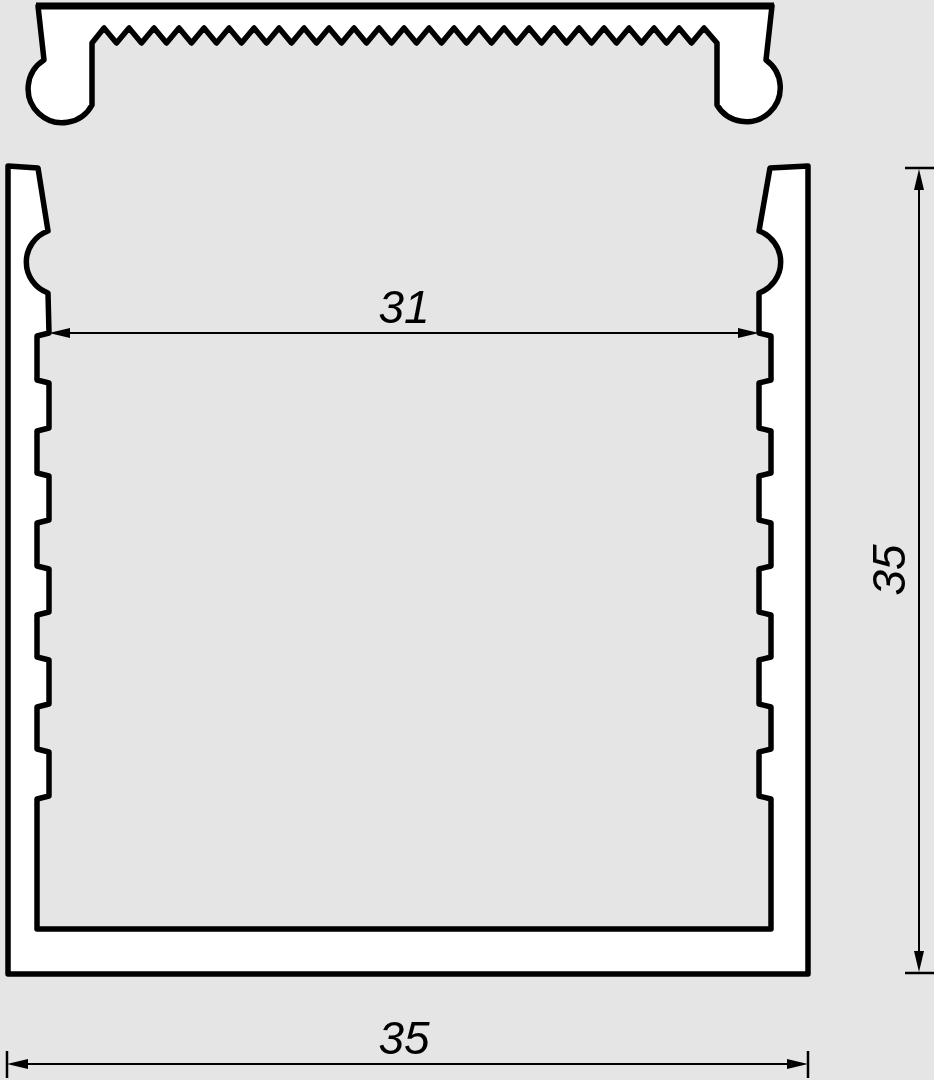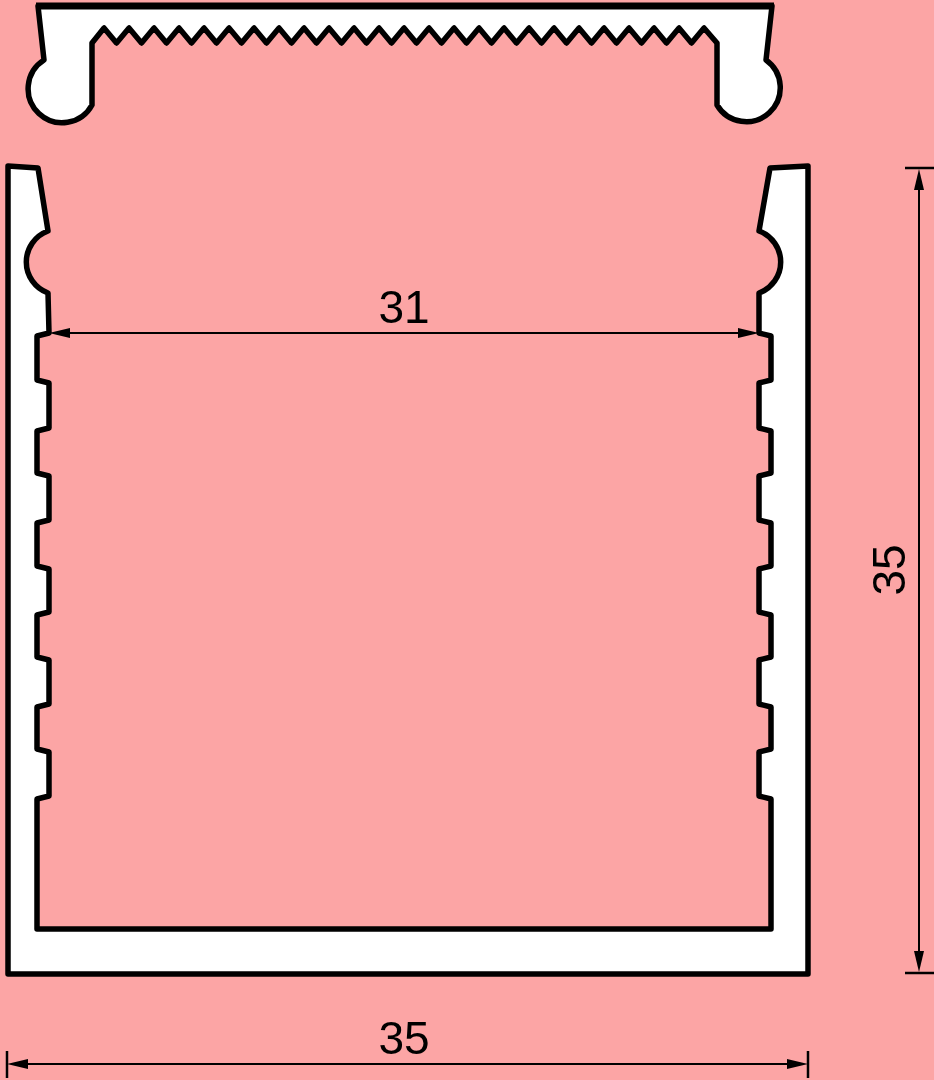--- a/index.html
+++ b/index.html
@@ -8,21 +8,22 @@
     background: #ffffff;
     width: 934px;
     height: 1080px;
     overflow: hidden;
     font-family: "Liberation Sans", sans-serif;
   }
   .drawing-stage {
     position: relative;
     width: 934px;
     height: 1080px;
-    background: #fca5a5;
+    background: #e5e5e5;
+    font-style: italic;
   }
   svg { display: block; }
   .profile-outline {
     fill: #ffffff;
     stroke-width: 5.5;
     stroke-linejoin: round;
     stroke-linecap: round;
   }
   .thick-edge {
     stroke-width: 7;

